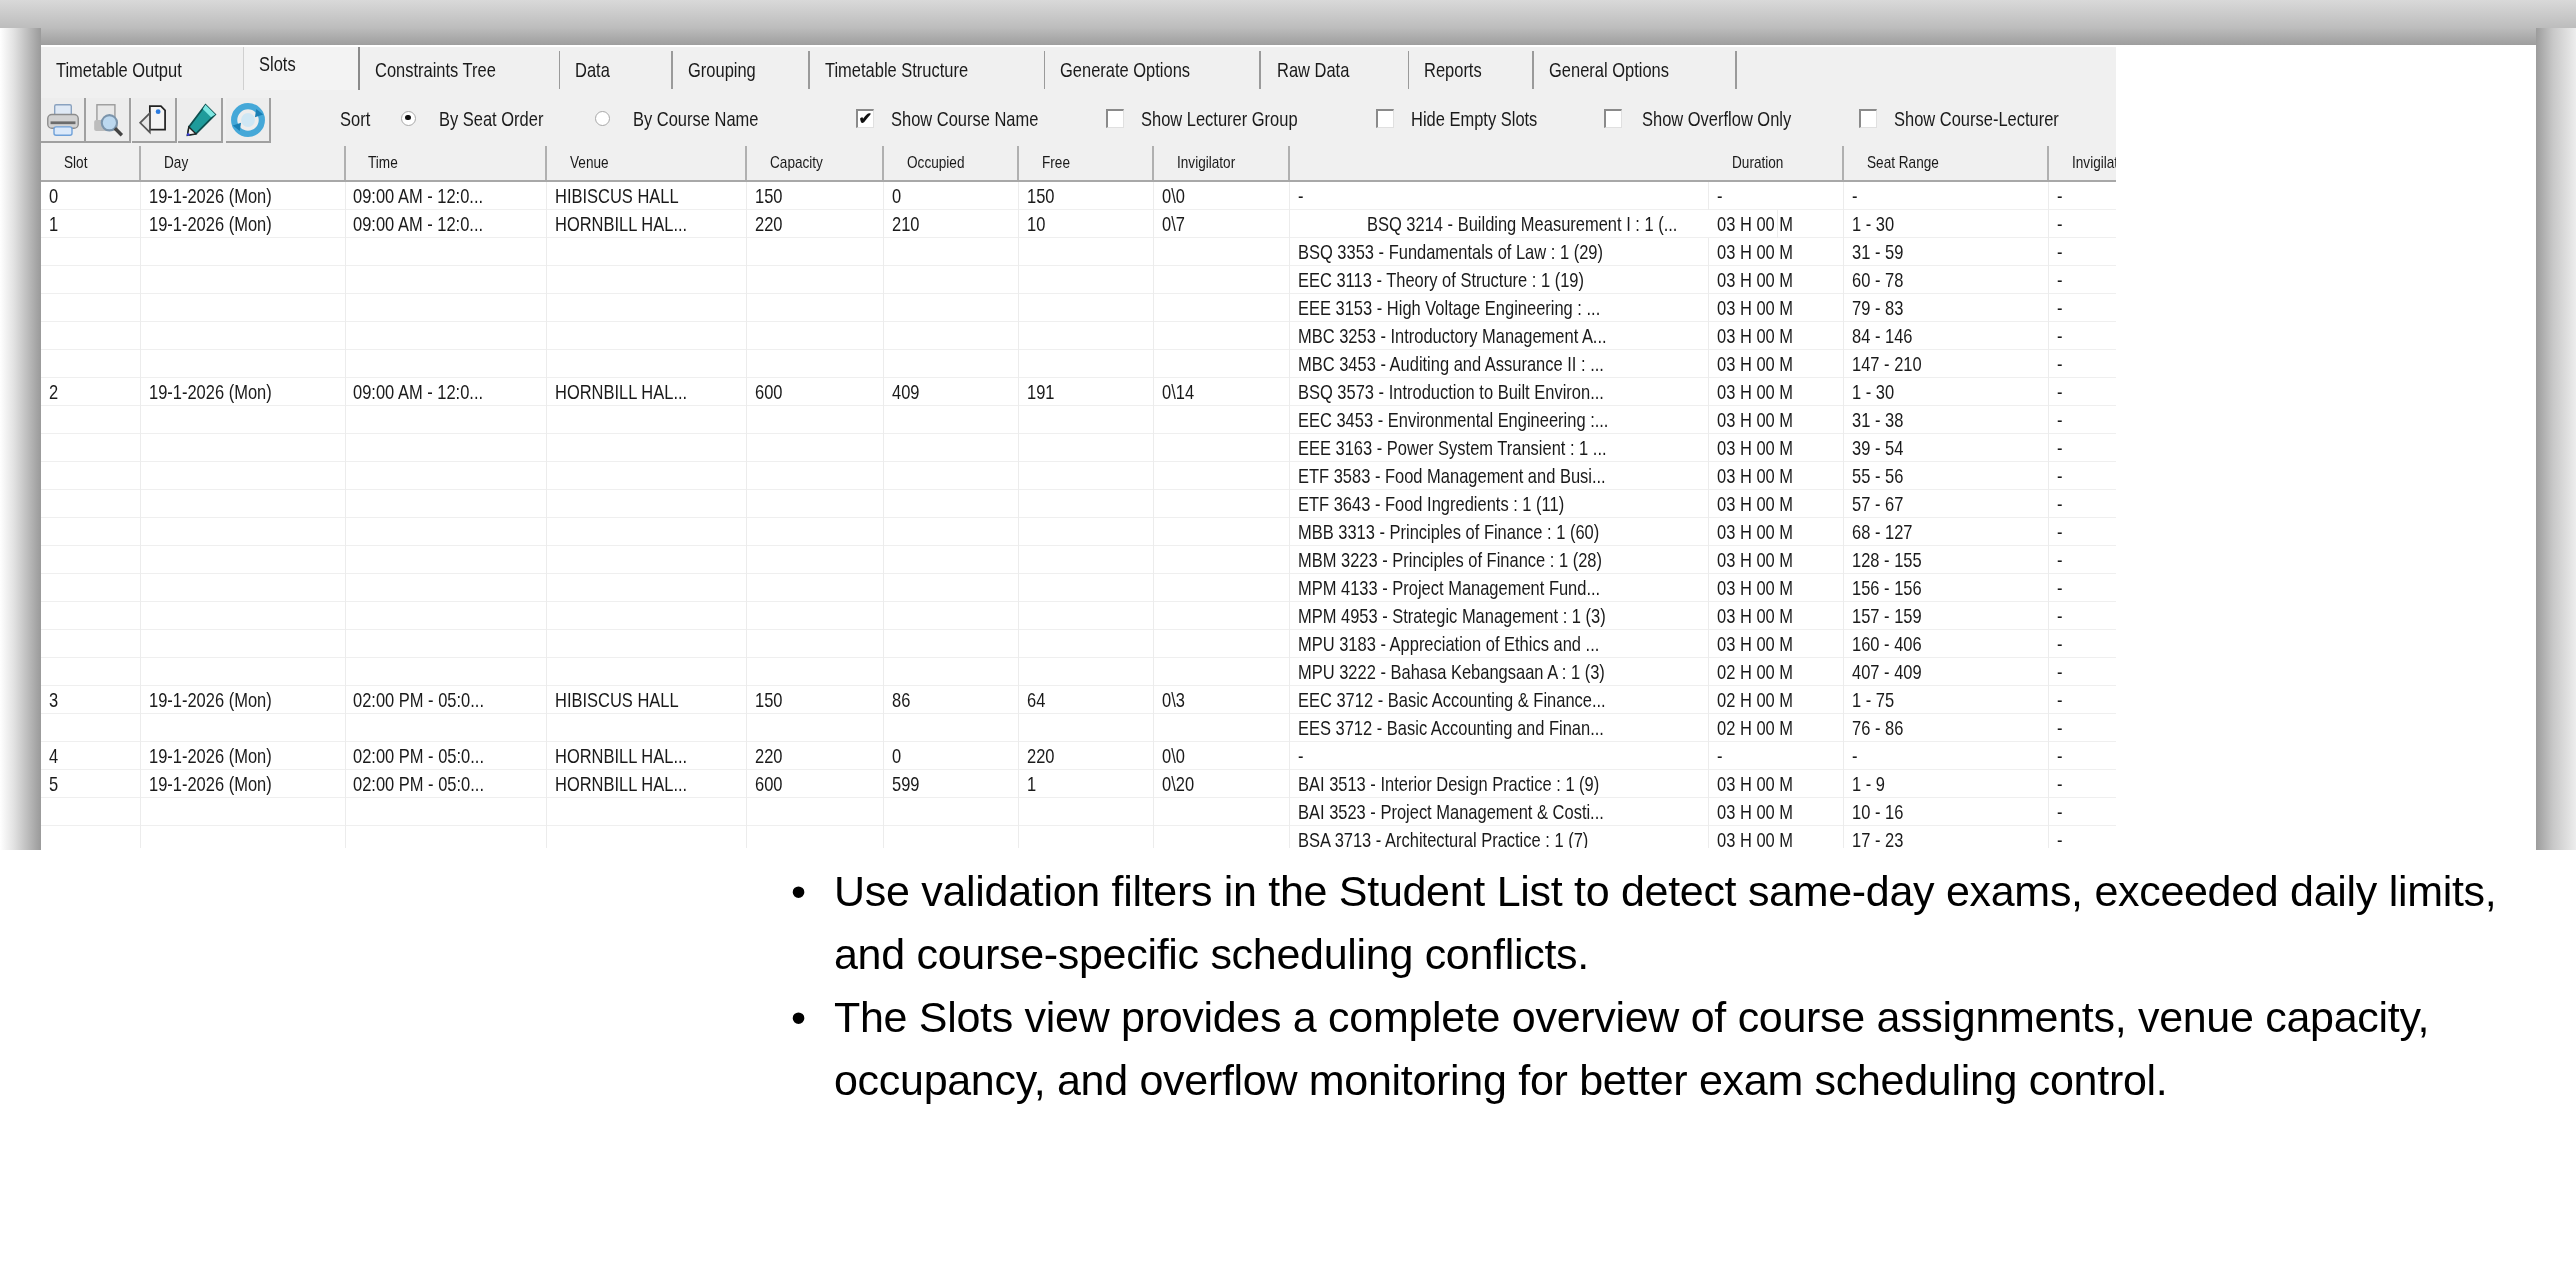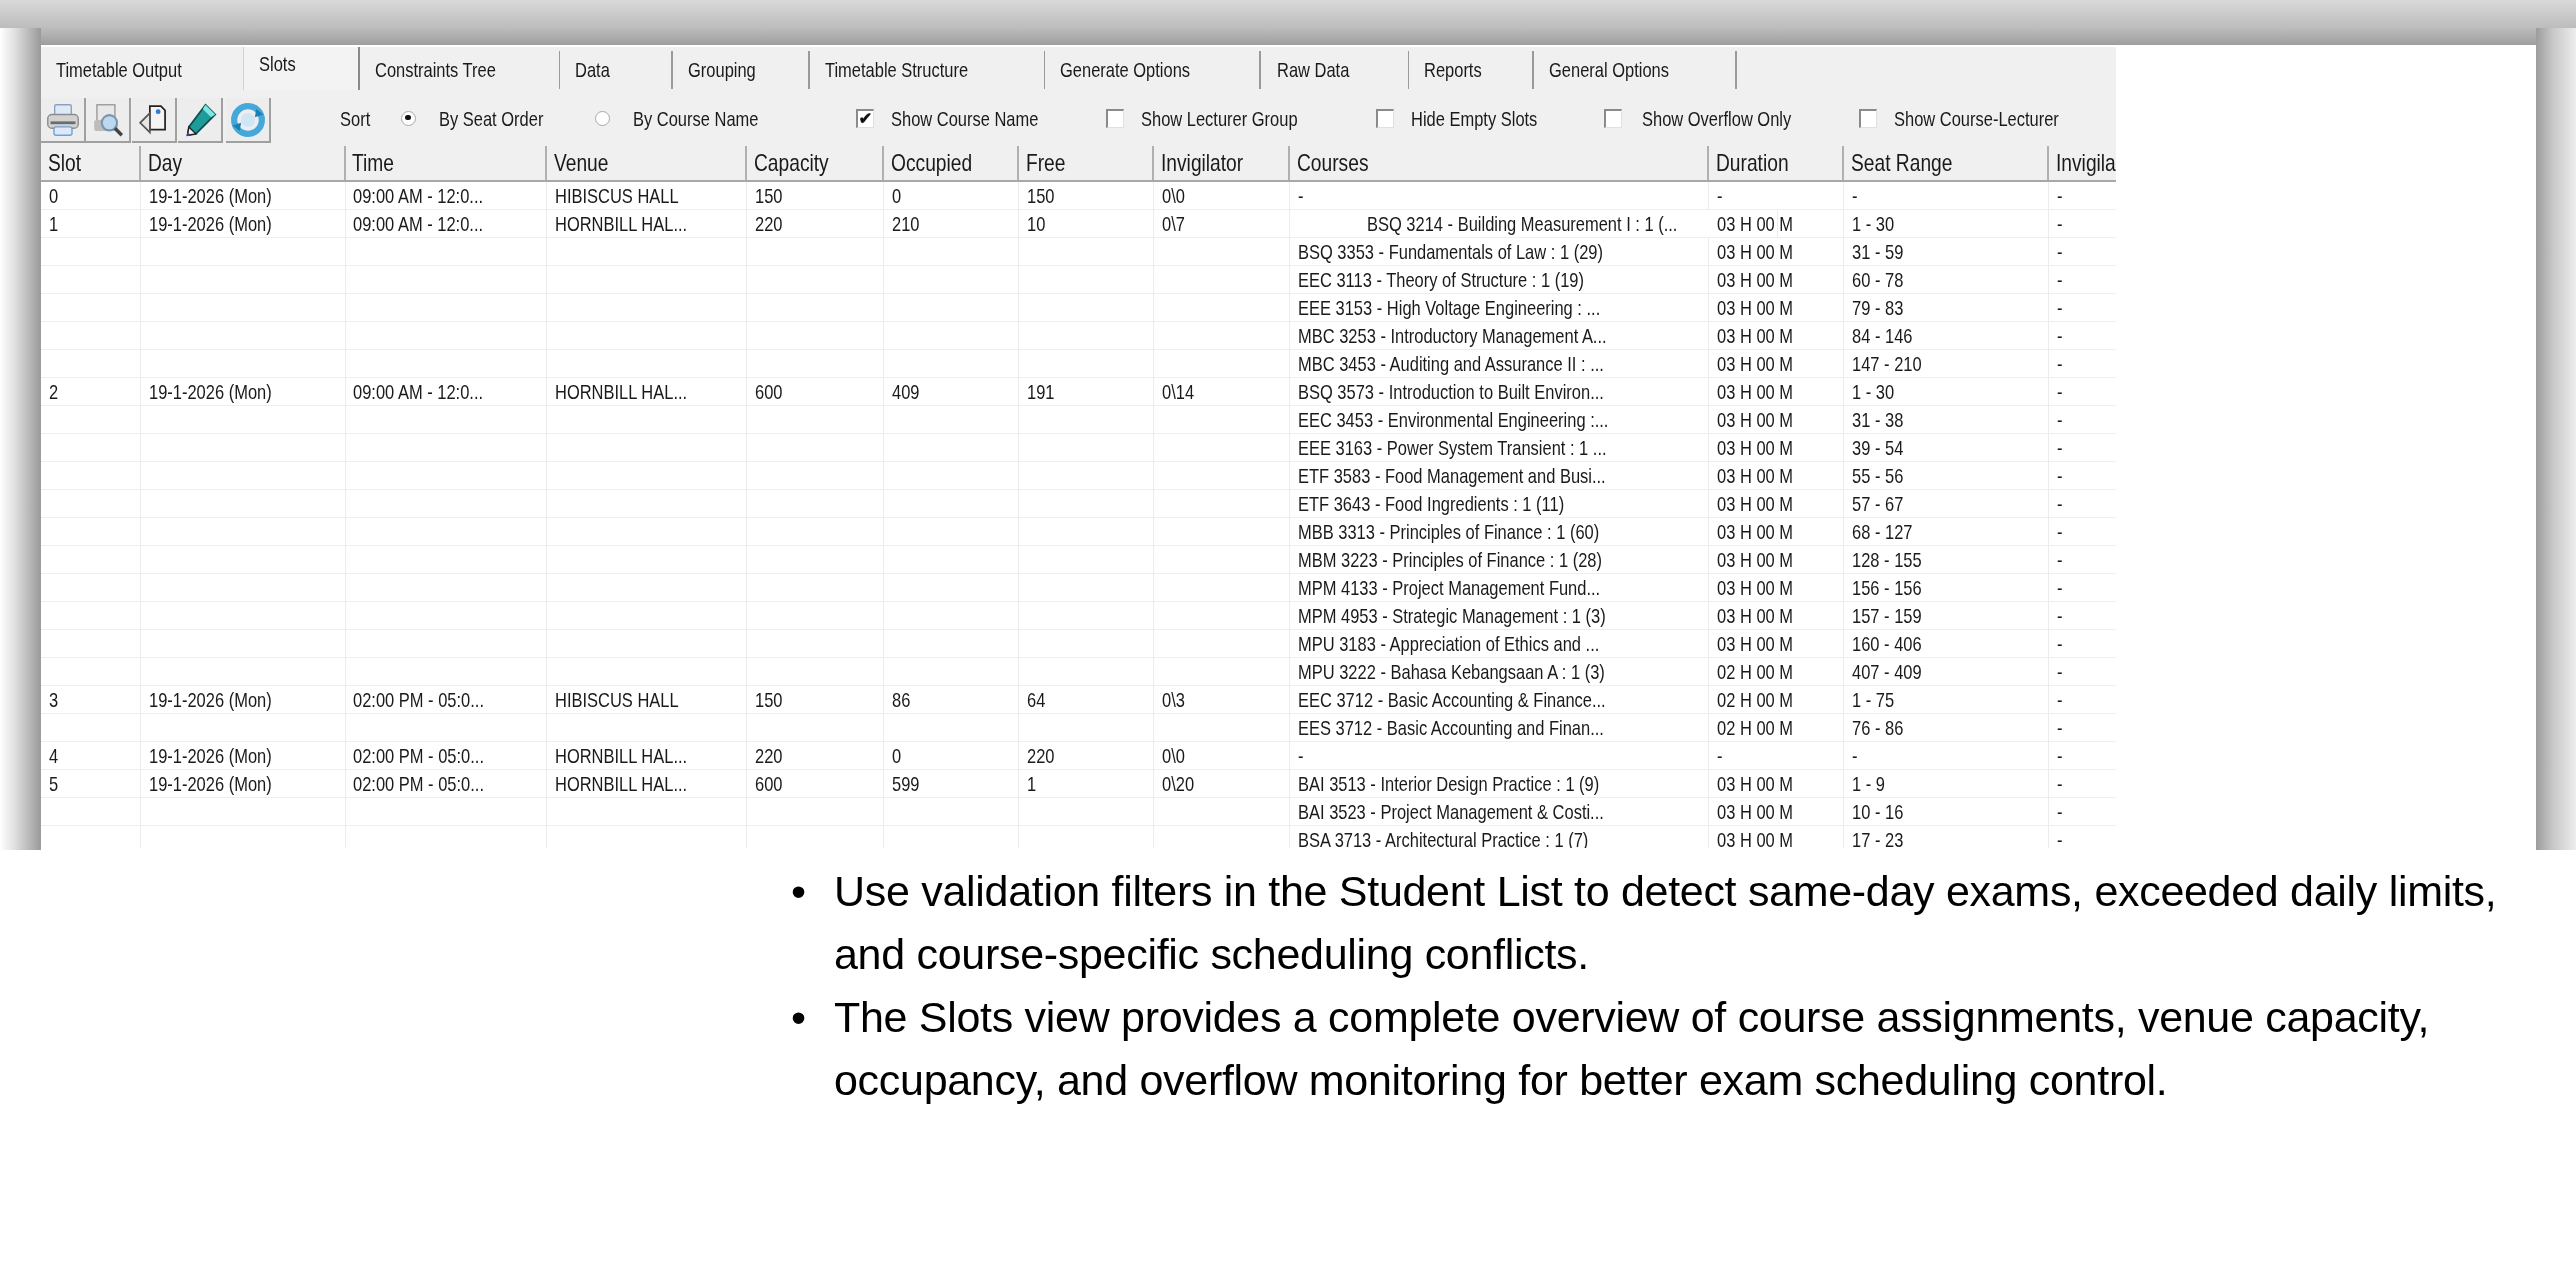--- a/index.html
+++ b/index.html
@@ -54,22 +54,22 @@
   .check {
     position:absolute; top:19px; width:18px; height:19px; box-sizing:border-box;
     border-top:2.1px solid #8a8a8a; border-left:2.1px solid #8a8a8a; border-right:0.7px solid #e0e0e0; border-bottom:0.7px solid #e0e0e0;
     background:#ffffff; font-size:16.5px; line-height:15px; text-align:center; color:#111; font-weight:bold;
   }
 
   
   .grid { position:absolute; left:0; top:99px; width:2495px; height:702px; background:#ffffff; }
   .hdr { position:absolute; left:0; top:0; height:34px; width:2495px; background:#f0f0f0; border-bottom:2.1px solid #a8a8a8; }
   .hcell {
-    position:absolute; top:0; height:34px; line-height:34px; font-size:24px; color:#1a1a1a;
-    box-sizing:border-box; padding-left:7px; border-right:2.1px solid #b0b0b0; overflow:hidden;text-decoration:underline;
+    position:absolute; top:0; height:34px; line-height:34px; font-size:17px; color:#1a1a1a;
+    box-sizing:border-box; padding-left:23px; border-right:2.1px solid #b0b0b0; overflow:hidden;text-decoration:underline;
   }
   .rows { position:absolute; left:0; top:36px; width:2495px; }
   .row { position:relative; height:28px; border-bottom:1.4px solid #efefef; box-sizing:border-box; }
   .cell {
     position:absolute; top:0; height:27.5px; line-height:27.5px; font-size:20.6px; color:#1a1a1a;
     box-sizing:border-box; padding-left:8.2px; border-right:0.7px solid #ececec; overflow:hidden; white-space:nowrap;
   }
 
   
   .caption { position:absolute; left:755px; top:856px; width:1786px; color:#000; }
@@ -168,21 +168,20 @@
   <div class="grid">
     <div class="hdr" id="hdr">
         <div class="hcell" style="left: 0px; width: 100px;"><span class="cond">Slot</span></div>
         <div class="hcell" style="left: 100px; width: 205px;"><span class="cond">Day</span></div>
         <div class="hcell" style="left: 304px; width: 202px;"><span class="cond">Time</span></div>
         <div class="hcell" style="left: 506px; width: 200px;"><span class="cond">Venue</span></div>
         <div class="hcell" style="left: 706px; width: 137px;"><span class="cond">Capacity</span></div>
         <div class="hcell" style="left: 843px; width: 135px;"><span class="cond">Occupied</span></div>
         <div class="hcell" style="left: 978px; width: 135px;"><span class="cond">Free</span></div>
         <div class="hcell" style="left: 1113px; width: 136px;"><span class="cond">Invigilator</span></div>
-        <div class="hcell" style="left: 1249px; width: 419px;"><span class="cond">Courses</span></div>
         <div class="hcell" style="left: 1668px; width: 135px;"><span class="cond">Duration</span></div>
         <div class="hcell" style="left: 1803px; width: 205px;"><span class="cond">Seat Range</span></div>
         <div class="hcell" style="left: 2008px; width: 192px;"><span class="cond">Invigilators List</span></div>
         <div class="hcell" style="left: 2200px; width: 203px;"><span class="cond">Position</span></div>
         <div class="hcell" style="left: 2403px; width: 92px; border-right: none;"><span class="cond"></span></div>
       </div>
     <div class="rows" id="rows">
         <div class="row">
           <div class="cell" style="left: 0px; width: 100px;"><span class="cond">0</span></div>
           <div class="cell" style="left: 100px; width: 205px;"><span class="cond">19-1-2026 (Mon)</span></div>

